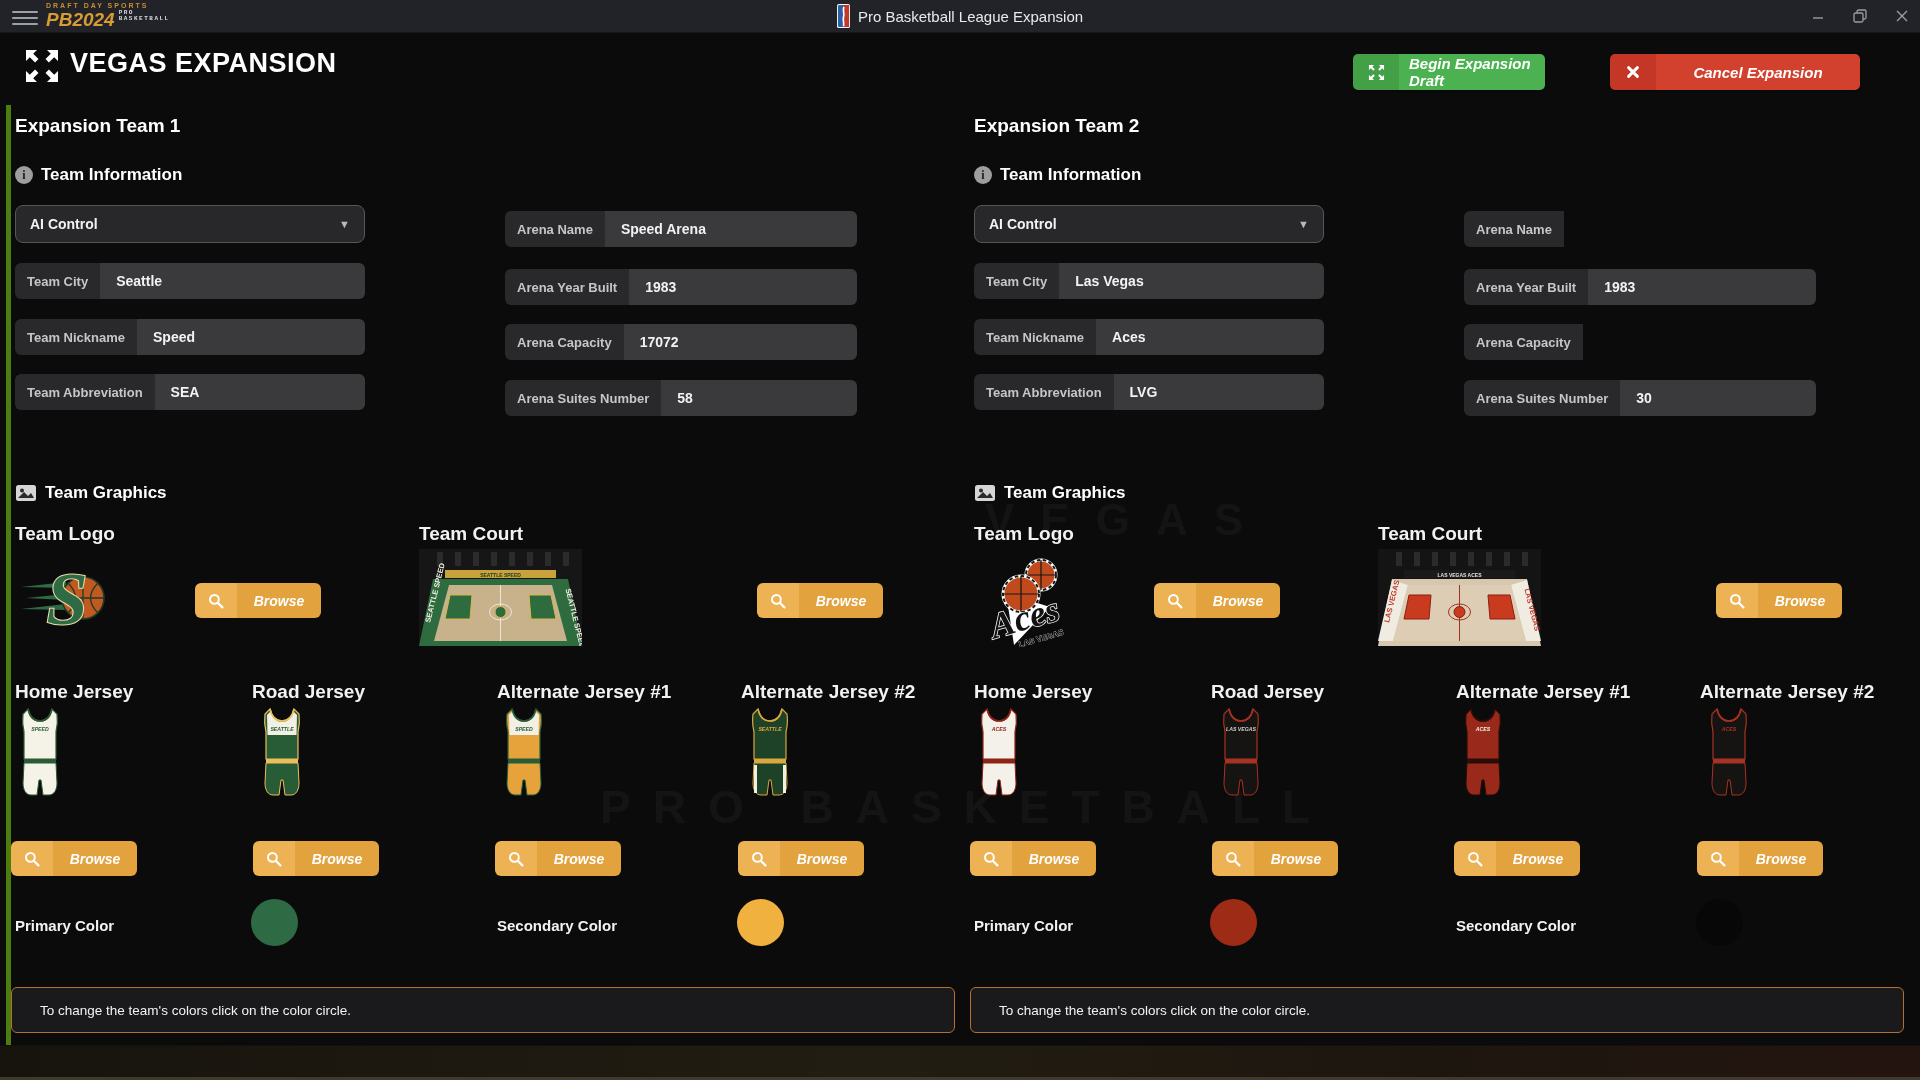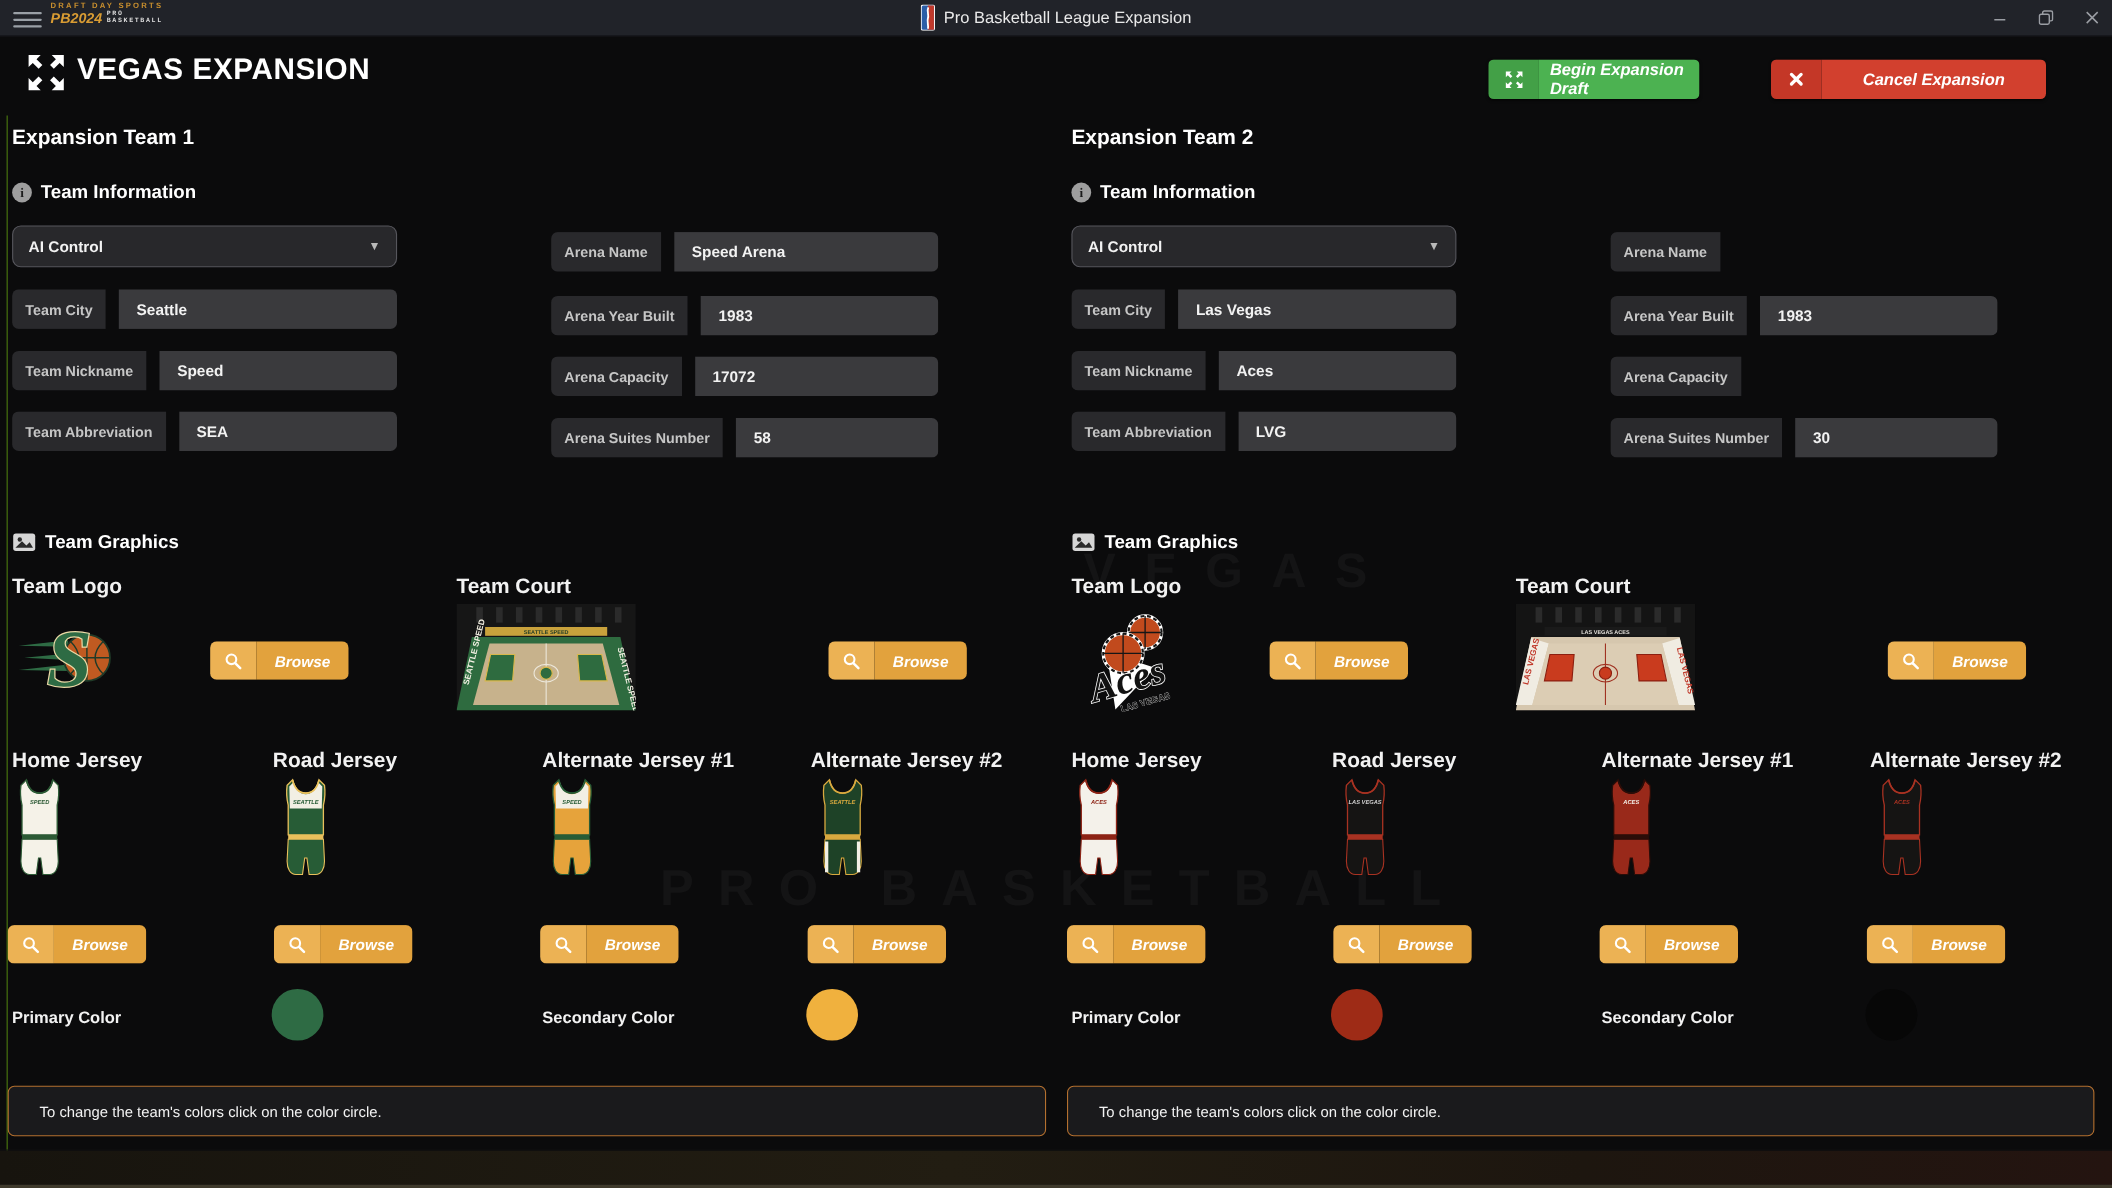--- a/index.html
+++ b/index.html
@@ -4,21 +4,21 @@
 <style>
   html,body{margin:0;padding:0;background:#0b0b0c;width:1920px;height:1080px;overflow:hidden;
     font-family:"Liberation Sans",sans-serif;color:#efefef;-webkit-font-smoothing:antialiased;}
   .titlebar{position:absolute;top:0;left:0;width:1920px;height:32px;background:#212329;
     border-bottom:1px solid #15161a;display:flex;align-items:center;}
   .hamburger{position:absolute;left:12px;top:7px;width:26px;cursor:pointer;}
   .hamburger div{height:2px;background:#9aa0a6;margin:4px 0;border-radius:1px;}
   .tb-logo{position:absolute;left:46px;top:2px;line-height:1;}
   .tb-logo .l-top{font-size:7px;font-weight:bold;letter-spacing:2px;color:#c98f2e;}
   .tb-logo .l-row{display:flex;align-items:flex-start;margin-top:1px;}
-  .tb-logo .l-main{font-size:13px;font-weight:900;font-style:italic;color:#d99c33;letter-spacing:0;}
+  .tb-logo .l-main{font-size:19px;font-weight:900;font-style:italic;color:#d99c33;letter-spacing:0;}
   .tb-logo .l-sub{margin-left:4px;line-height:1;color:#dcdcdc;font-weight:bold;}
   .tb-logo .l-sub div{font-size:6px;letter-spacing:1.5px;font-family:"Liberation Mono",monospace;}
   .tb-title{position:absolute;left:0;right:0;top:0;height:32px;display:flex;align-items:center;justify-content:center;gap:8px;
     font-size:15px;color:#e9e9e9;}
   .win-controls{position:absolute;right:10px;top:0;height:32px;display:flex;align-items:center;gap:26px;color:#9a9da3;}
   .win-controls .wc{width:16px;height:16px;display:flex;align-items:center;justify-content:center;cursor:pointer;font-size:14px;}
   
   .page-header{position:absolute;top:40px;left:0;width:1920px;height:60px;}
   .hx-icon{position:absolute;left:24px;top:8px;width:36px;height:36px;}
   .page-title{position:absolute;left:70px;top:8px;font-size:27px;font-weight:800;letter-spacing:.5px;color:#fff;}
@@ -28,35 +28,35 @@
   .hdr-btn .lb{flex:1;display:flex;align-items:center;justify-content:center;color:#fff;
     font-style:italic;font-weight:bold;font-size:15px;padding:0 10px;}
   .btn-begin{left:1353px;width:192px;}
   .btn-begin .ic{background:#43a047;}
   .btn-begin .lb{background:#4cb251;}
   .btn-cancel{left:1610px;width:250px;}
   .btn-cancel .ic{background:#c43727;}
   .btn-cancel .lb{background:#d2402e;}
   
   .panel{position:absolute;top:105px;height:945px;}
-  .panel-0{left:6px;width:950px;border-left:1px solid #4d7c0f;padding-left:0;}
+  .panel-0{left:6px;width:950px;border-left:5px solid #4d7c0f;padding-left:0;}
   .panel-1{left:970px;width:940px;}
   .team-heading{position:absolute;left:4px;top:10px;font-size:19px;font-weight:bold;color:#fff;}
   .sec-title{position:absolute;display:flex;align-items:center;gap:8px;font-size:17px;font-weight:bold;color:#fff;}
   .info-icon{width:18px;height:18px;border-radius:50%;background:#9e9e9e;color:#1b1b1b;
     font-family:"Liberation Serif",serif;font-weight:bold;font-size:12px;display:flex;align-items:center;justify-content:center;}
   .sec-info{left:4px;top:60px;}
   .sec-graphics{left:4px;top:378px;}
   .dropdown{position:absolute;left:4px;top:100px;width:350px;height:38px;background:#28282b;
     border:1px solid #56565c;border-radius:8px;display:flex;align-items:center;justify-content:space-between;
     padding:0 14px;box-sizing:border-box;font-size:14px;font-weight:600;color:#f2f2f2;cursor:pointer;}
   .dd-caret{color:#b9b9b9;font-size:11px;}
   .field{position:absolute;height:36px;display:flex;border-radius:6px;overflow:hidden;font-size:13px;}
   .field .f-label{background:#29292c;color:#c6c6c6;font-weight:600;display:flex;align-items:center;padding:0 12px;white-space:nowrap;}
-  .field .f-value{background:#3a3a3d;color:#f2f2f2;font-weight:600;flex:1;display:flex;align-items:center;padding:0 16px;font-size:14px;margin-left:12px;}
+  .field .f-value{background:#3a3a3d;color:#f2f2f2;font-weight:600;flex:1;display:flex;align-items:center;padding:0 16px;font-size:14px;}
   .gfx-label{position:absolute;font-size:19px;font-weight:bold;color:#f2f2f2;}
   .browse-btn{position:absolute;width:126px;height:35px;display:flex;border-radius:6px;overflow:hidden;cursor:pointer;}
   .browse-btn .bb-ic{width:42px;background:#ecb254;display:flex;align-items:center;justify-content:center;}
   .browse-btn .bb-lb{flex:1;background:#e2a23d;color:#fff;font-style:italic;font-weight:bold;font-size:14px;
     display:flex;align-items:center;justify-content:center;}
   .logo-slot{position:absolute;width:100px;height:98px;}
   .court-slot{position:absolute;width:164px;height:98px;}
   .jersey-slot{position:absolute;width:44px;height:94px;}
   .color-label{position:absolute;font-size:15px;font-weight:bold;color:#f2f2f2;}
   .color-circle{position:absolute;width:47px;height:47px;border-radius:50%;cursor:pointer;}

